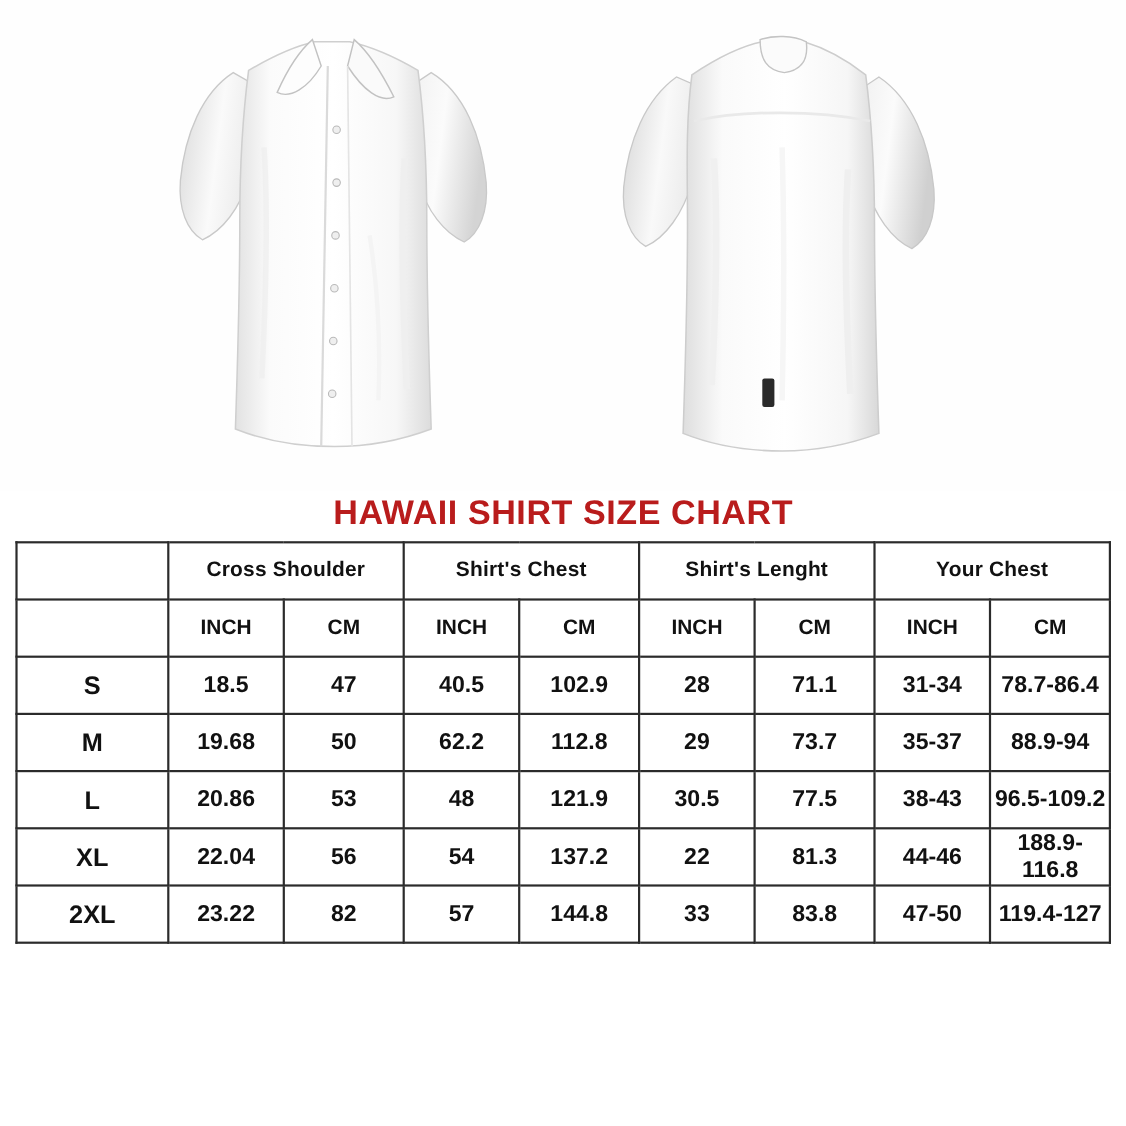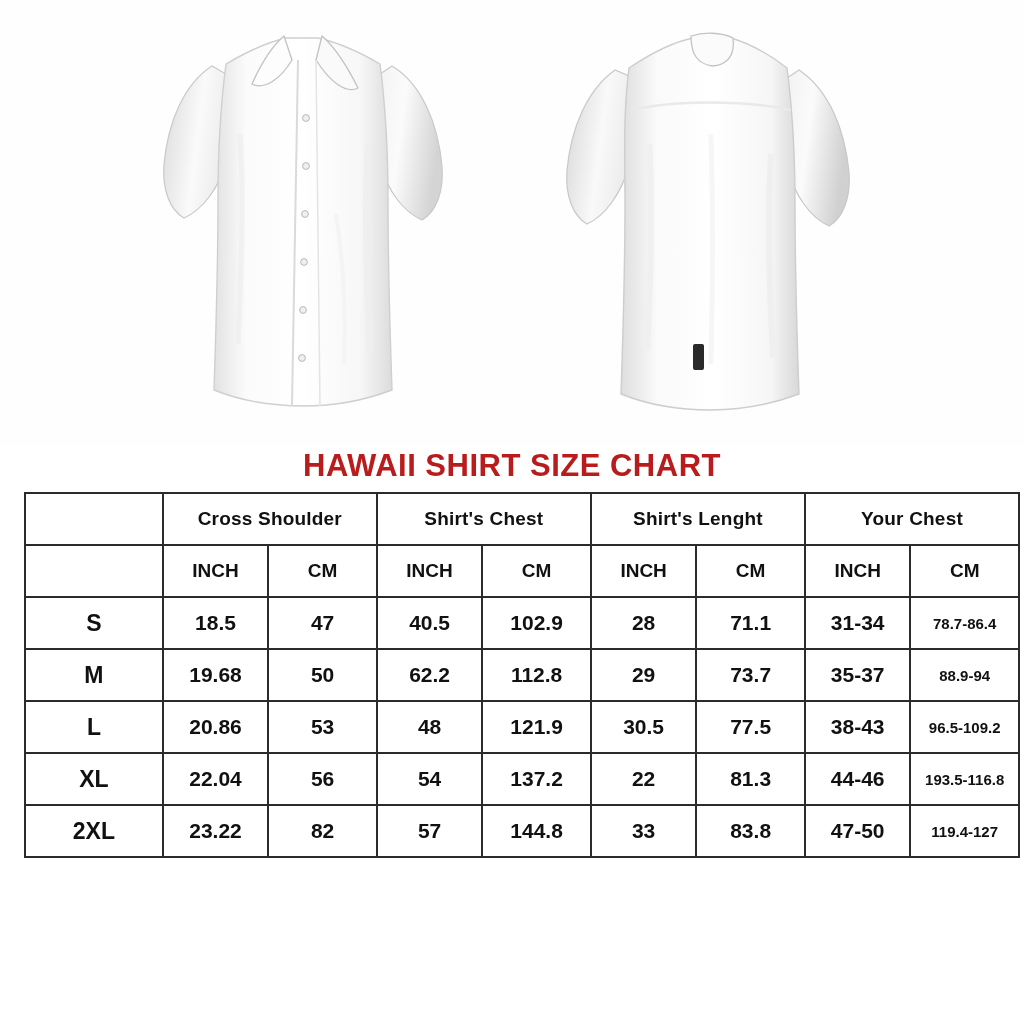--- a/index.html
+++ b/index.html
@@ -45,21 +45,21 @@
     font-weight: bold;
     letter-spacing: 0.5px;
     color: #b91c1c;
     margin: 0;
     padding: 2px 0 8px 0;
     font-family: "Liberation Sans", sans-serif;
   }
 
   
   .table-area {
-    padding: 0 24px;
+    padding: 0 14px;
     box-sizing: border-box;
     width: 1024px;
   }
   table.size-chart {
     border-collapse: collapse;
     width: 996px;
     table-layout: fixed;
     font-family: "Liberation Sans", sans-serif;
   }
   table.size-chart th,
@@ -83,21 +83,21 @@
   .hl {
     background: #f2eb0a;
   }
   .size-cell {
     font-size: 23px;
   }
   .val {
     font-size: 21px;
   }
   .val.small {
-    font-size: 15px;
+    font-size: 21px;
   }
   .corner-blank {
     background: #ffffff;
   }
   
   col.c-size { width: 132px; }
   col.c-in   { width: 101px; }
   col.c-cm   { width: 104px; }
 </style>
 </head>
@@ -273,21 +273,21 @@
         </tr>
         <tr>
           <td class="size-cell">XL</td>
           <td class="val hl">22.04</td>
           <td class="val">56</td>
           <td class="val hl">54</td>
           <td class="val">137.2</td>
           <td class="val hl">22</td>
           <td class="val">81.3</td>
           <td class="val hl">44-46</td>
-          <td class="val small">193.5-116.8</td>
+          <td class="val small">188.9-116.8</td>
         </tr>
         <tr>
           <td class="size-cell">2XL</td>
           <td class="val hl">23.22</td>
           <td class="val">82</td>
           <td class="val hl">57</td>
           <td class="val">144.8</td>
           <td class="val hl">33</td>
           <td class="val">83.8</td>
           <td class="val hl">47-50</td>

